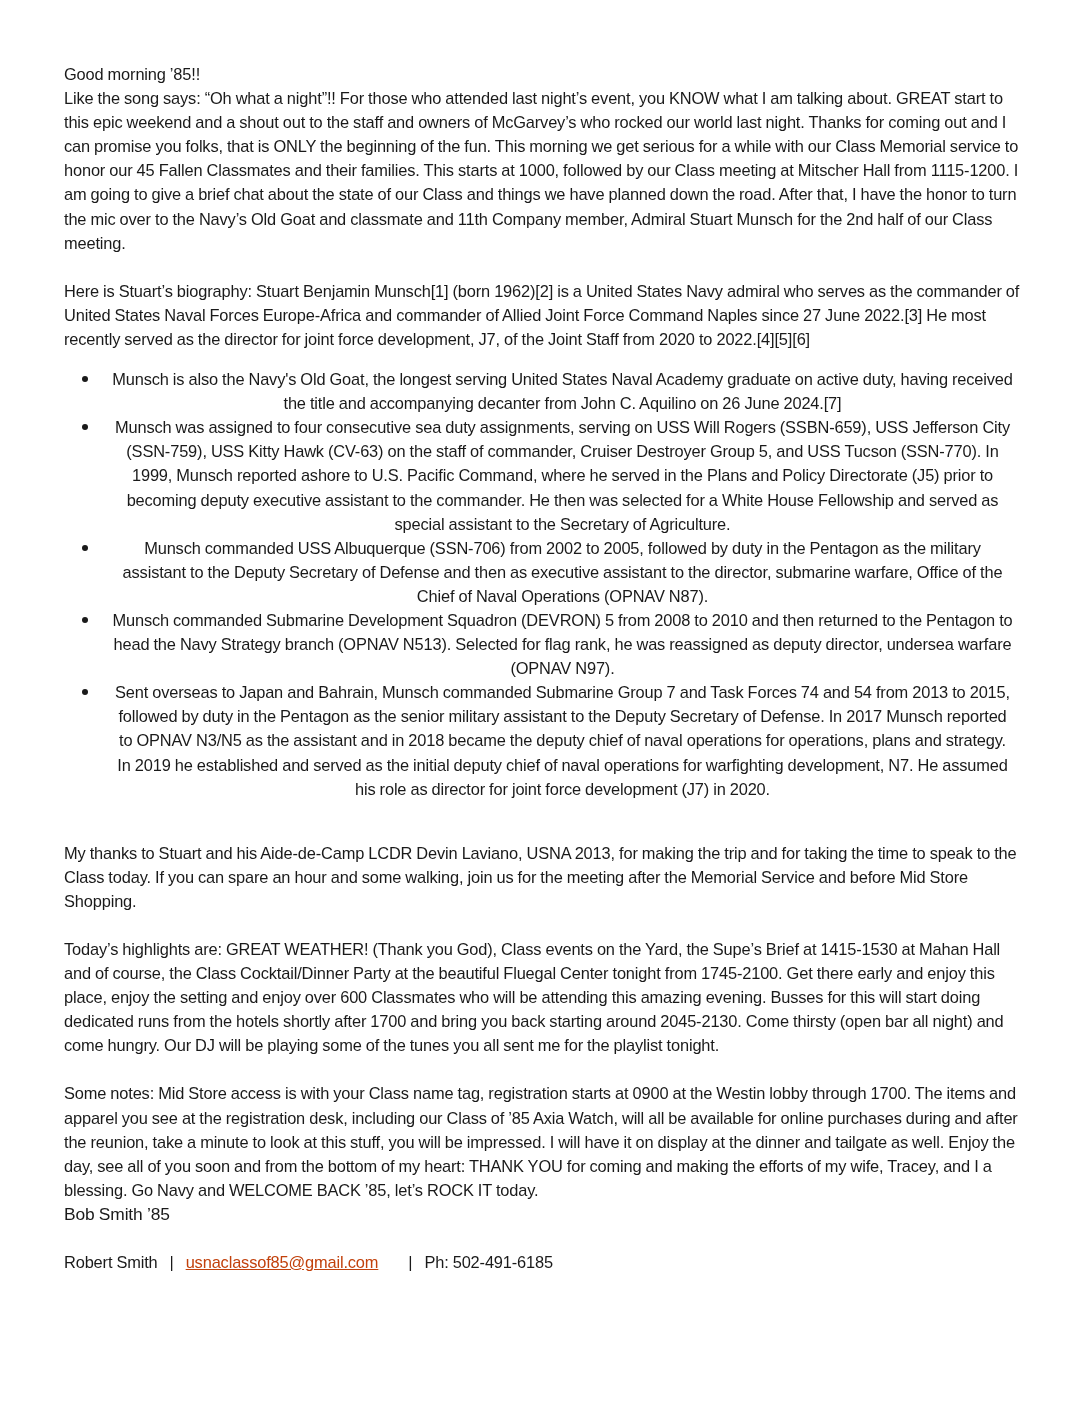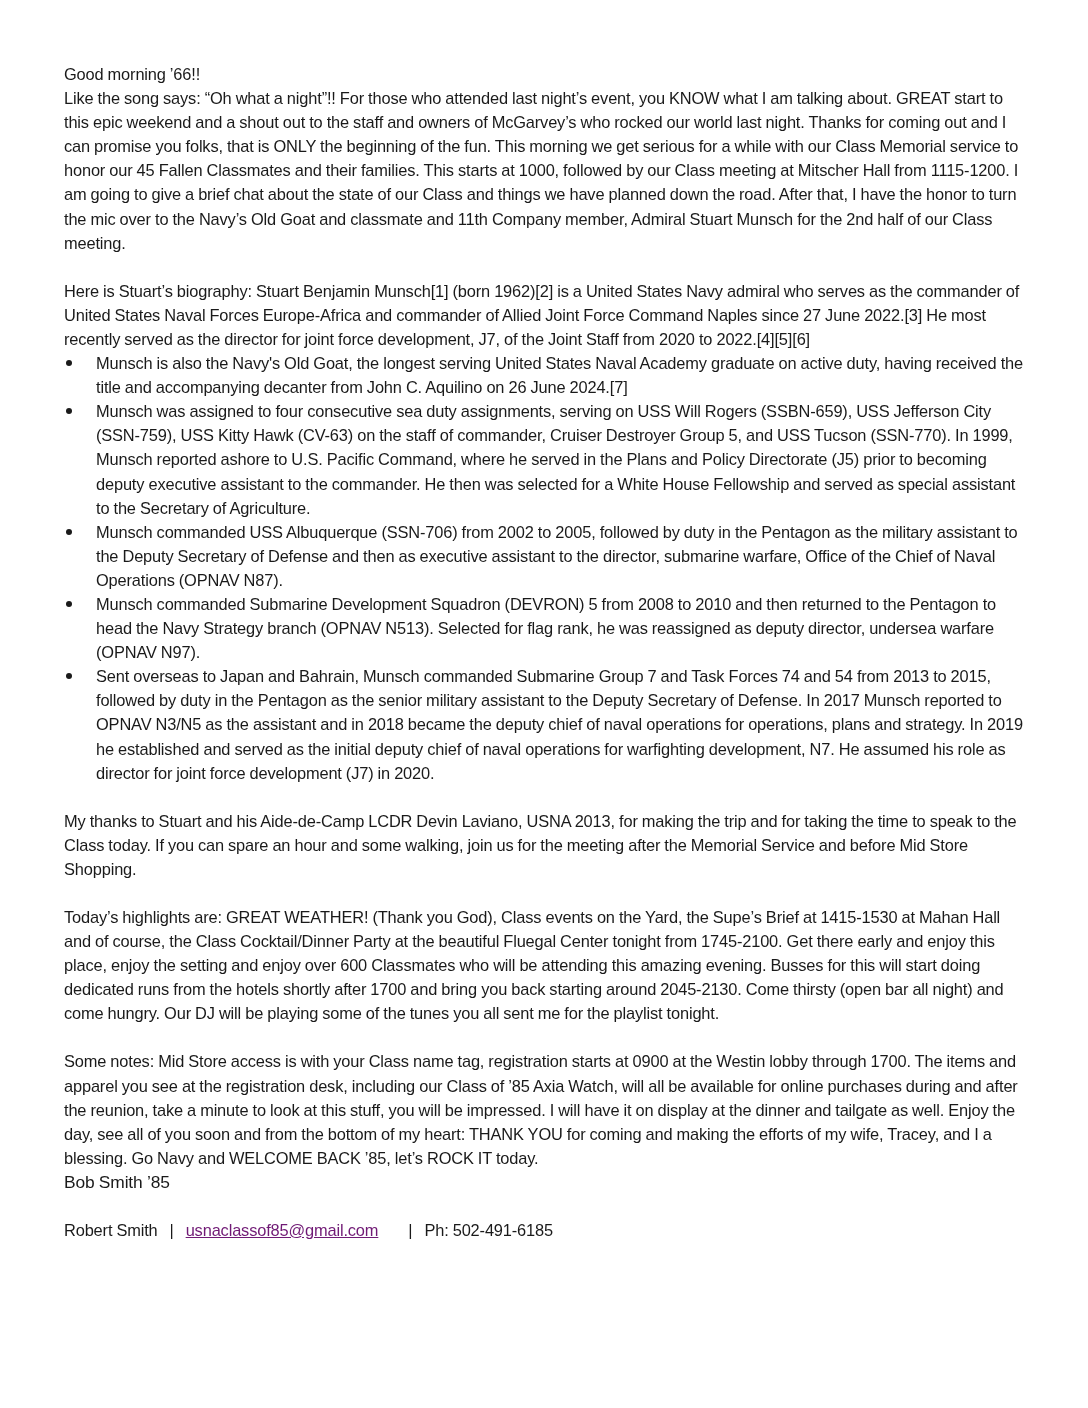--- a/index.html
+++ b/index.html
@@ -17,23 +17,24 @@
       top: 62px;
       width: 965px;
       font-size: 16.4px;
       line-height: 24.1px;
       letter-spacing: -0.15px;
       word-spacing: -0.3px;
     }
     p { margin: 0; }
     .para-gap { height: 24px; }
     ul.bullets {
-      margin: 0;
+      margin: 16px;
       padding: 0;
       list-style: none;
+      text-align: center;
     }
     ul.bullets li {
       position: relative;
       padding-left: 32px;
     }
     ul.bullets li .bullet {
       position: absolute;
       left: 2px;
       top: 9px;
       width: 6px;
@@ -42,31 +43,31 @@
       background: #1a1a1a;
     }
     .sig-name {
       font-size: 17.4px;
     }
     .sig-line {
       margin-top: 24px;
       white-space: pre;
     }
     .sig-line a {
-      color: #701a75;
+      color: #c2410c;
       text-decoration: underline;
     }
     .sep { display: inline-block; padding: 0 12px; }
     .sep2 { display: inline-block; padding: 0 12px 0 30px; }
   </style>
 </head>
 <body>
 
 <div class="page">
-  <p>Good morning ’66!!</p>
+  <p>Good morning ’85!!</p>
   <p>Like the song says: “Oh what a night”!! For those who attended last night’s event, you KNOW what I am talking about. GREAT start to this epic weekend and a shout out to the staff and owners of McGarvey’s who rocked our world last night. Thanks for coming out and I can promise you folks, that is ONLY the beginning of the fun. This morning we get serious for a while with our Class Memorial service to honor our 45 Fallen Classmates and their families. This starts at 1000, followed by our Class meeting at Mitscher Hall from 1115-1200. I am going to give a brief chat about the state of our Class and things we have planned down the road. After that, I have the honor to turn the mic over to the Navy’s Old Goat and classmate and 11th Company member, Admiral Stuart Munsch for the 2nd half of our Class meeting.</p>
   <div class="para-gap"></div>
 
   <p>Here is Stuart’s biography: Stuart Benjamin Munsch[1] (born 1962)[2] is a United States Navy admiral who serves as the commander of United States Naval Forces Europe-Africa and commander of Allied Joint Force Command Naples since 27 June 2022.[3] He most recently served as the director for joint force development, J7, of the Joint Staff from 2020 to 2022.[4][5][6]</p>
   <ul class="bullets">
     <li>
       <span class="bullet"></span>
       <span>Munsch is also the Navy's Old Goat, the longest serving United States Naval Academy graduate on active duty, having received the title and accompanying decanter from John C. Aquilino on 26 June 2024.[7]</span>
     </li>
     <li>

